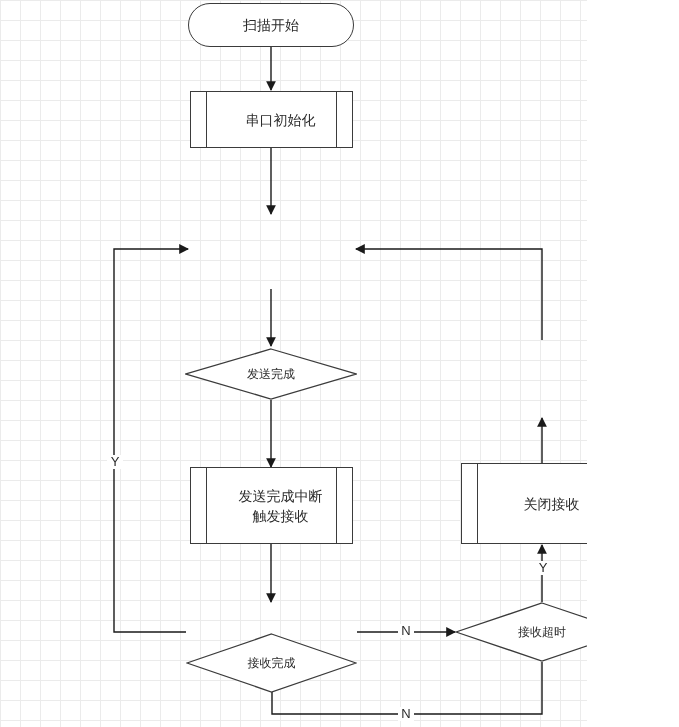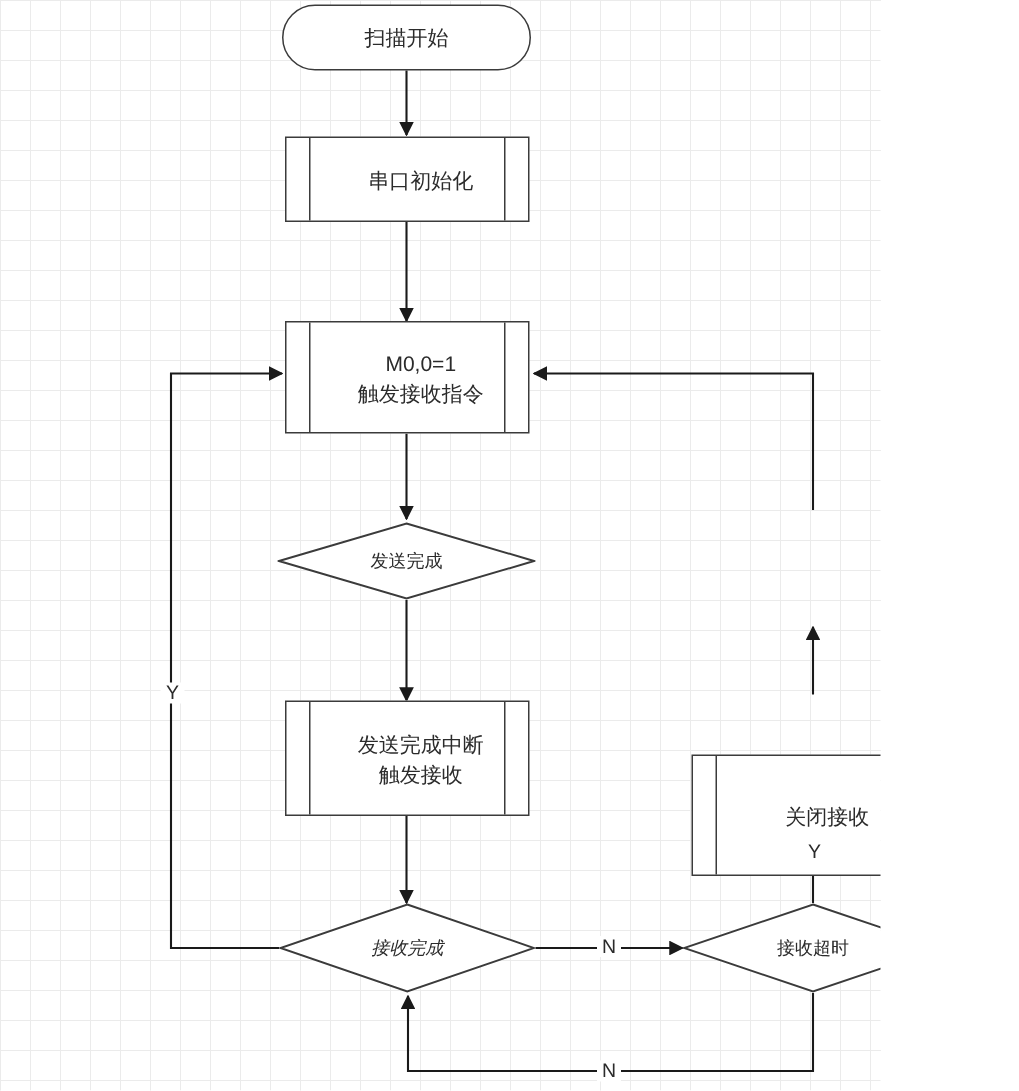--- a/index.html
+++ b/index.html
@@ -138,52 +138,48 @@
   </svg>
 
   <div class="node terminal" style="left:188px; top:3px; width:166px; height:44px;">
     <span>扫描开始</span>
   </div>
 
   <div class="node process predef" style="left:190px; top:91px; width:163px; height:57px;">
     <span>串口初始化</span>
   </div>
 
-  <div class="node process predef" style="left:190px; top:214px; width:163px; height:75px;">
-    <span>M0,0=1
-触发接收指令</span>
-  </div>
 
   <div class="decision" style="left:185px; top:348px; width:172px; height:52px;">
     <svg viewBox="0 0 172 52" preserveAspectRatio="none">
       <polygon points="86,1 171,26 86,51 1,26" fill="#ffffff" stroke="#3b3b3b" stroke-width="1.3"></polygon>
     </svg>
     <span class="dlabel">发送完成</span>
   </div>
 
   <div class="node process predef" style="left:190px; top:467px; width:163px; height:77px;">
     <span>发送完成中断
 触发接收</span>
   </div>
 
-  <div class="decision" style="left:186px; top:602px; width:171px; height:60px;font-style:italic;">
+  <div class="decision" style="left:186px; top:633px; width:171px; height:60px;">
     <svg viewBox="0 0 171 60" preserveAspectRatio="none">
       <polygon points="85.5,1 170,30 85.5,59 1,30" fill="#ffffff" stroke="#3b3b3b" stroke-width="1.3"></polygon>
     </svg>
     <span class="dlabel">接收完成</span>
   </div>
 
   <div class="decision" style="left:455px; top:602px; width:174px; height:60px;">
     <svg viewBox="0 0 174 60" preserveAspectRatio="none">
       <polygon points="87,1 173,30 87,59 1,30" fill="#ffffff" stroke="#3b3b3b" stroke-width="1.3"></polygon>
     </svg>
     <span class="dlabel">接收超时</span>
   </div>
 
-  <div class="node process predef" style="left:461px; top:463px; width:163px; height:81px;margin-top:40px;">
+  <div class="node process predef" style="left:461px; top:463px; width:163px; height:81px;">
     <span>关闭接收</span>
   </div>
 
 
   <div class="edge-label" style="left:107px; top:455px; width:14px;">Y</div>
 
   <div class="edge-label" style="left:398px; top:624px; width:14px;">N</div>
 
   <div class="edge-label" style="left:535px; top:561px; width:14px;">Y</div>
 

